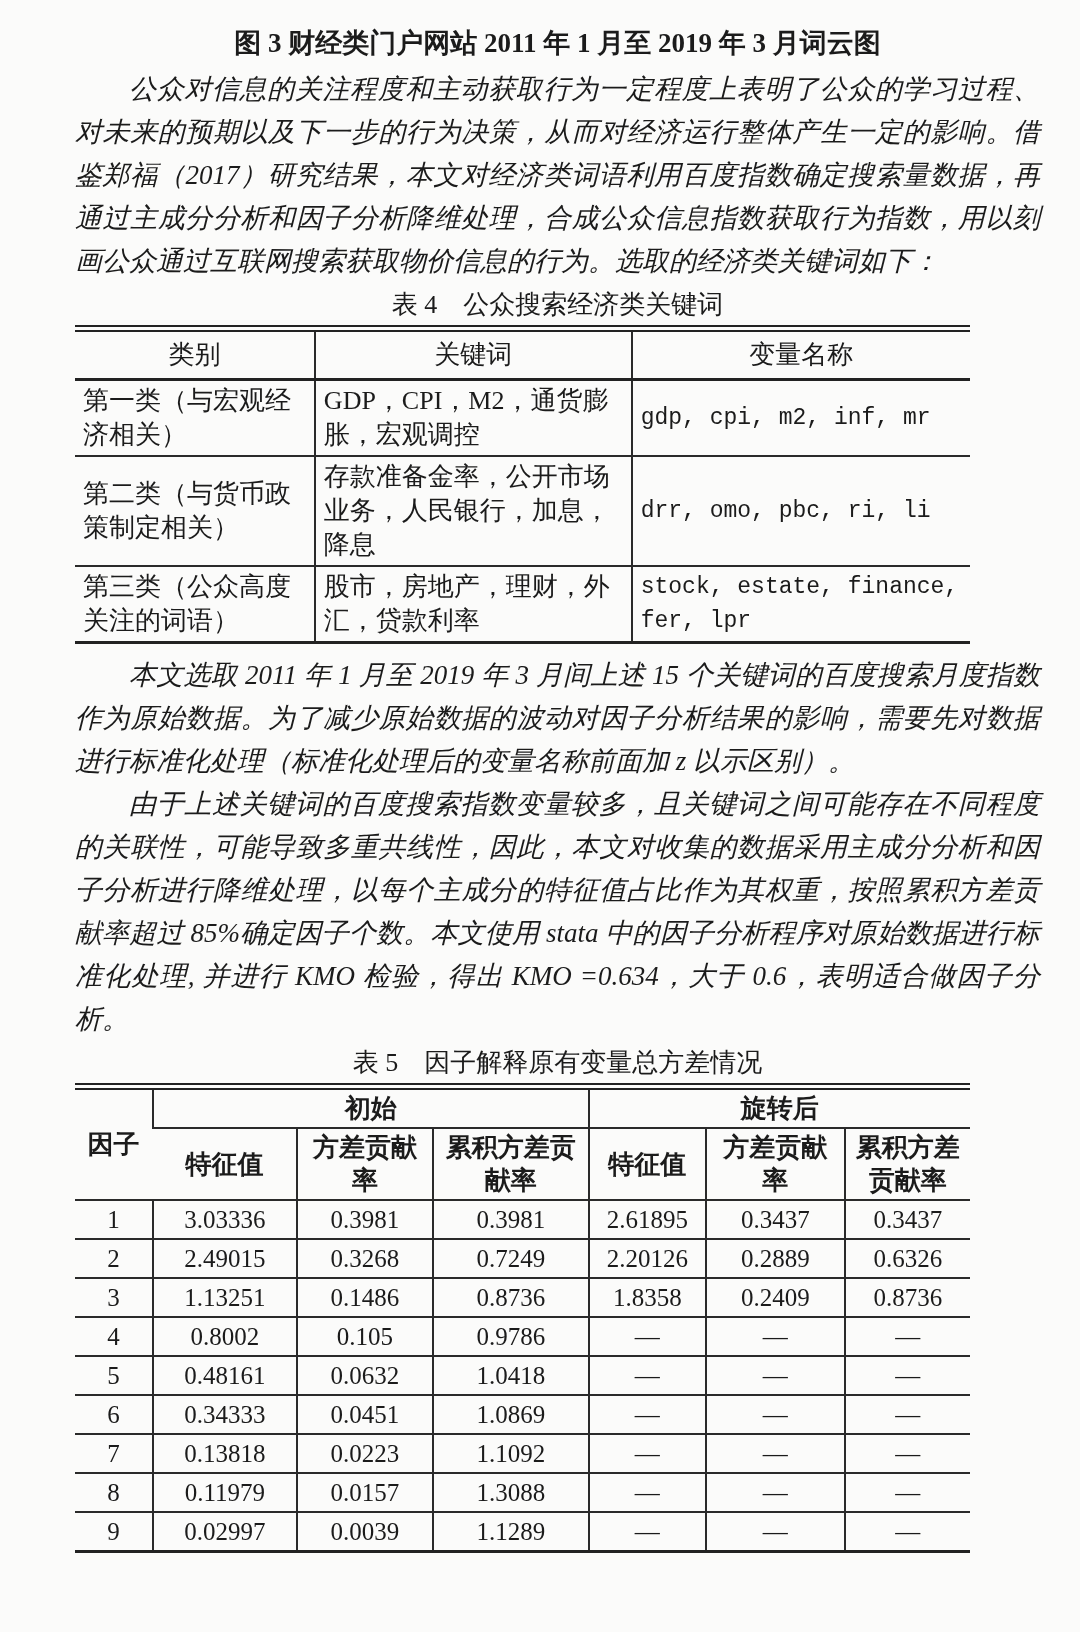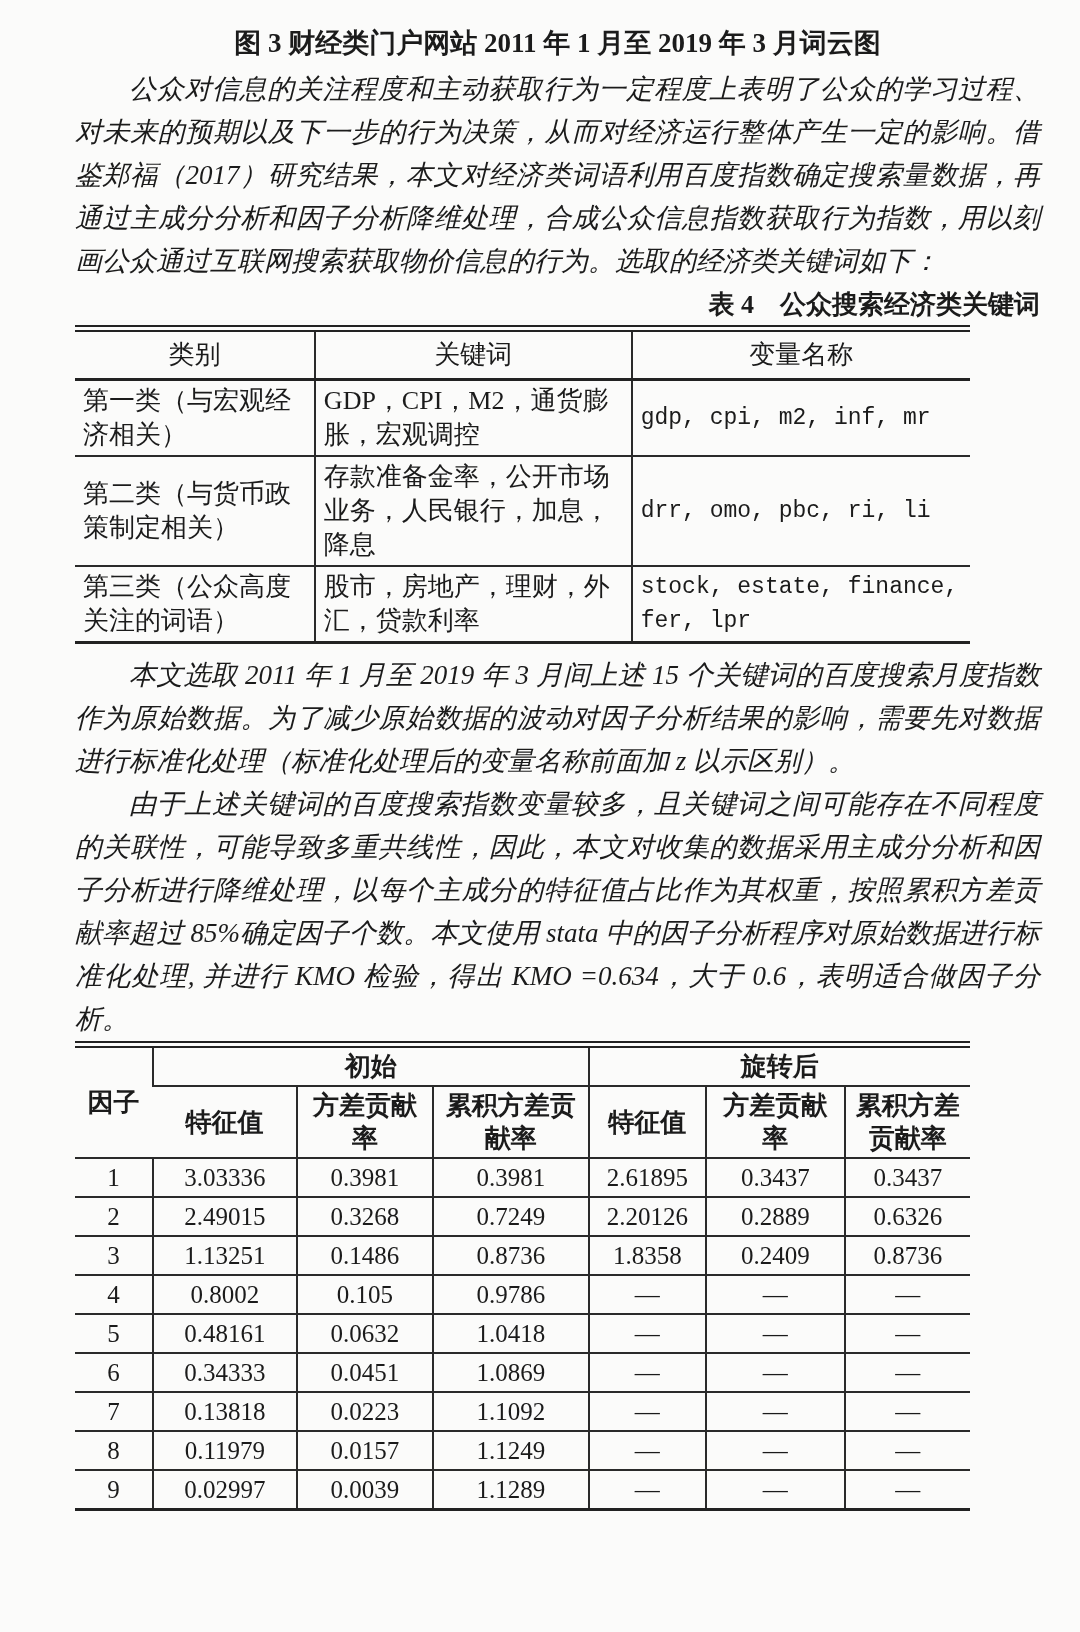--- a/index.html
+++ b/index.html
@@ -30,22 +30,22 @@
   }
   p.body-par {
     font-size: 27px;
     line-height: 43px;
     text-align: justify;
     text-indent: 2em;
     margin: 0;
     font-style: italic;
   }
   .tbl-caption {
-    text-align: right;
-    font-weight: bold;
+    text-align: center;
+    font-weight: normal;
     font-size: 26px;
     line-height: 32px;
     margin: 6px 0 4px 0;
   }
   table {
     border-collapse: collapse;
     table-layout: fixed;
     width: 895px;
     margin: 0;
     border-top: 7px double #222;
@@ -145,20 +145,21 @@
           <td class="mono">stock, estate, finance, fer, lpr</td>
         </tr>
       </tbody>
   </table>
 
   <div class="spacer-sm"></div>
 
   <p class="body-par">本文选取 2011 年 1 月至 2019 年 3 月间上述 15 个关键词的百度搜索月度指数作为原始数据。为了减少原始数据的波动对因子分析结果的影响，需要先对数据进行标准化处理（标准化处理后的变量名称前面加 z 以示区别）。</p>
   <p class="body-par">由于上述关键词的百度搜索指数变量较多，且关键词之间可能存在不同程度的关联性，可能导致多重共线性，因此，本文对收集的数据采用主成分分析和因子分析进行降维处理，以每个主成分的特征值占比作为其权重，按照累积方差贡献率超过 85%确定因子个数。本文使用 stata 中的因子分析程序对原始数据进行标准化处理, 并进行 KMO 检验，得出 KMO =0.634，大于 0.6，表明适合做因子分析。</p>
 
+  <div class="tbl-caption">表 5　因子解释原有变量总方差情况</div>
 
   <table class="t5">
     <colgroup>
       <col class="cf">
         <col class="c1">
         <col class="c2">
         <col class="c3">
       <col class="c4">
         <col class="c5">
         <col class="c6">
@@ -239,21 +240,21 @@
           <td>0.0223</td>
           <td>1.1092</td>
           <td>—</td>
           <td>—</td>
           <td>—</td>
         </tr>
         <tr>
           <td>8</td>
           <td>0.11979</td>
           <td>0.0157</td>
-          <td>1.1249</td>
+          <td>1.3088</td>
           <td>—</td>
           <td>—</td>
           <td>—</td>
         </tr>
         <tr>
           <td>9</td>
           <td>0.02997</td>
           <td>0.0039</td>
           <td>1.1289</td>
           <td>—</td>

